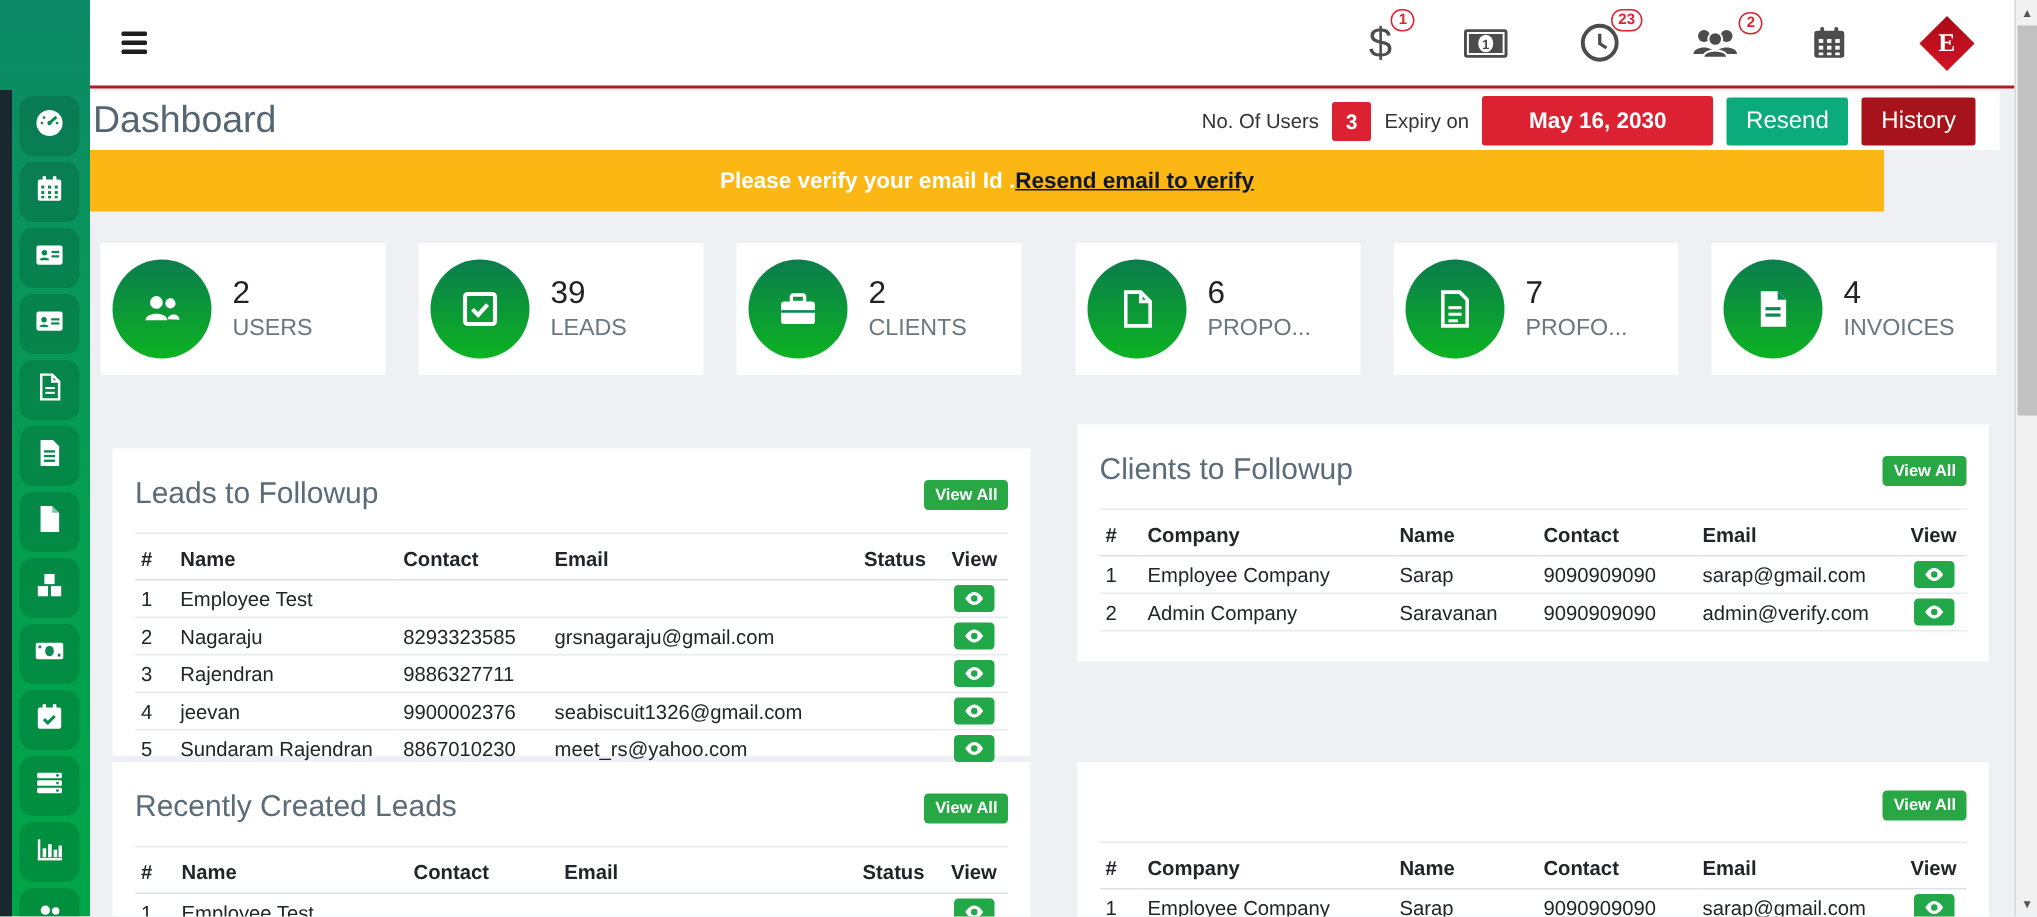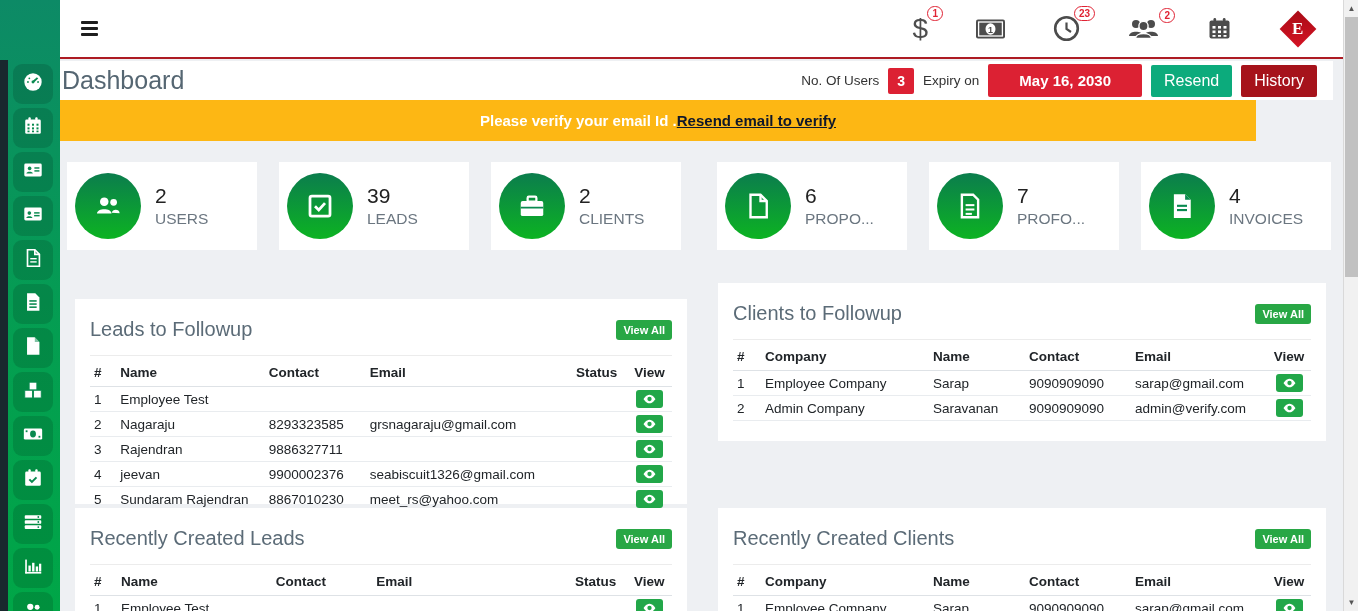--- a/index.html
+++ b/index.html
@@ -580,21 +580,20 @@
                   <path d="M12 1C5.5 1 1 9 1 9s4.5 8 11 8 11-8 11-8-4.5-8-11-8zm0 12a4 4 0 110-8 4 4 0 010 8z" fill="#fff"></path>
                 </svg></span>
             </button></td>
       </tr>
     </tbody>
   </table>
 </div>
 
 <div class="panel p-rclients">
   <div class="panel-head">
-    <span class="panel-title">Recently Created Clients</span>
     <button class="view-all">View All</button>
   </div>
   <table>
     <colgroup>
         <col style="width:28px">
         <col style="width:168px">
         <col style="width:96px">
         <col style="width:106px">
         <col style="width:136px">
         <col style="width:44px">

